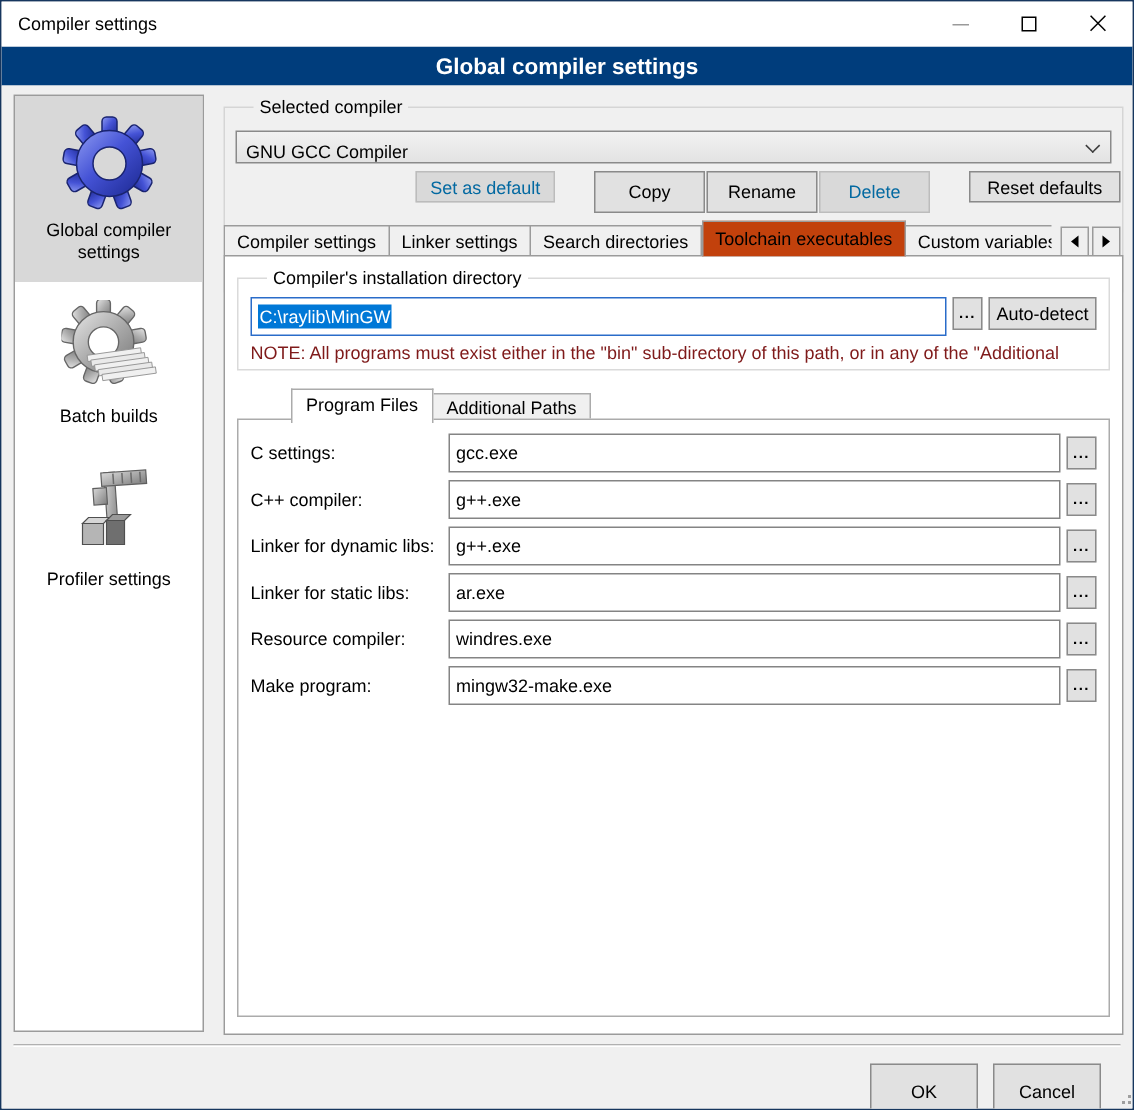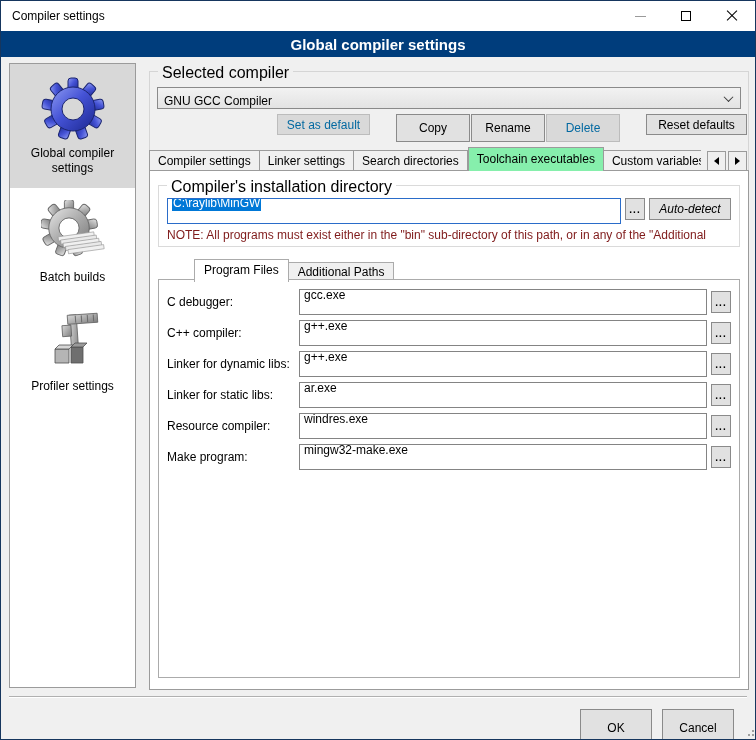--- a/index.html
+++ b/index.html
@@ -45,21 +45,21 @@
   .side-item { padding:10px 4px 12px 4px; text-align:center; cursor:default; }
   .side-item.selected { background:#d8d8d8; }
   .side-item .icon64 { width:64px; height:64px; margin:2px auto 6px auto; display:block; }
   .side-item .side-label { font-size:12px; line-height:15px; }
 
   
   .group {
     position:absolute; border:1px solid #d5d5d5;
   }
   .group-label {
-    position:absolute; top:-8px; left:8px; background:#f0f0f0; padding:0 4px; font-size:16px;
+    position:absolute; top:-8px; left:19px; background:#f0f0f0; padding:0 4px; font-size:12px;
   }
   .group-white .group-label { background:#fff; }
 
   .sel-compiler { left:148px; top:14px; width:600px; height:124px; border-bottom:none; border-left:1px solid #d5d5d5; height:124px; }
   
   .sel-compiler { height:124px; border:1px solid #d5d5d5; }
 
   .combo {
     height:22px; background:linear-gradient(#f2f2f2,#e3e3e3); border:1px solid #8a8a8a;
     display:flex; align-items:flex-end; padding:0 24px 0 6px; position:relative; font-size:12px;
@@ -83,49 +83,49 @@
 
   
   .tabstrip { position:absolute; left:148px; top:92px; width:600px; height:22px; display:flex; align-items:flex-end; }
   .tabs-scroll { display:flex; width:552px; overflow:hidden; align-items:flex-end; }
   .tab {
     height:21px; background:#f0f0f0; border:1px solid #9b9b9b; border-left:none;
     display:flex; align-items:center; padding:0 8px; font-size:12px; white-space:nowrap;
   }
   .tab:first-child { border-left:1px solid #9b9b9b; }
   .tab.active {
-    height:24px; background:#86efac; border-left:1px solid #9b9b9b; position:relative; z-index:2;
+    height:24px; background:#c2410c; border-left:1px solid #9b9b9b; position:relative; z-index:2;
     border-bottom:none; padding-bottom:2px;
   }
   .tab-arrows { display:flex; margin-left:4px; }
   .arrow-btn {
     width:19px; height:20px; background:#efefef; border:1px solid #9b9b9b; margin-left:2px;
     display:flex; align-items:center; justify-content:center;
   }
   .tri-left { width:0; height:0; border-top:4px solid transparent; border-bottom:4px solid transparent; border-right:5px solid #000; }
   .tri-right { width:0; height:0; border-top:4px solid transparent; border-bottom:4px solid transparent; border-left:5px solid #000; }
 
   
   .tabpanel {
     position:absolute; left:148px; top:113px; width:600px; height:520px;
     background:#fff; border:1px solid #9b9b9b; z-index:1;
   }
 
   .install-group { left:8px; top:14px; width:582px; height:62px; position:absolute; border:1px solid #dadada; }
   .install-group .group-label { background:#fff; }
   .install-row { display:flex; margin:12px 8px 0 8px; align-items:stretch; }
   .textbox {
-    height:22px; background:#fff; border:1px solid #848484; display:flex; align-items:flex-end;
+    height:22px; background:#fff; border:1px solid #848484; display:flex; align-items:center;
     padding:12px 4px; font-size:12px; overflow:hidden; white-space:nowrap;
   }
   .textbox.focused { border:1px solid #2a6cc9; }
   .textbox .sel { background:#0078d7; color:#fff; padding:1px 1px; }
   .install-input { flex:1; }
   .browse-btn { width:20px; height:22px; margin-left:4px; padding:0; font-weight:bold; letter-spacing:1px; font-size:10px; }
-  .autodetect-btn { height:22px; margin-left:4px; width:82px; padding:0;font-style:italic; }
+  .autodetect-btn { height:22px; margin-left:4px; width:72px; padding:0; }
   .note {
     margin:4px 8px 0 8px; color:#7f1a1a; font-size:12px; white-space:nowrap; overflow:hidden;
   }
 
   
   .subtabs { position:absolute; left:8px; top:88px; display:flex; align-items:flex-end;padding-left:36px; }
   .subtab {
     height:20px; background:#f0f0f0; border:1px solid #ababab; border-left:none;
     display:flex; align-items:center; padding:0 9px; font-size:12px;
   }
@@ -322,21 +322,21 @@
       </div>
 
       <div class="subtabs">
         <div class="subtab active">Program Files</div>
         <div class="subtab">Additional Paths</div>
       </div>
 
       <div class="inner-panel">
 
         <div class="field-row">
-          <span class="field-label">C debugger:</span>
+          <span class="field-label">C settings:</span>
           <div class="textbox field-input">
             <span>gcc.exe</span>
           </div>
           <button class="btn browse-btn">...</button>
         </div>
 
         <div class="field-row">
           <span class="field-label">C++ compiler:</span>
           <div class="textbox field-input">
             <span>g++.exe</span>

